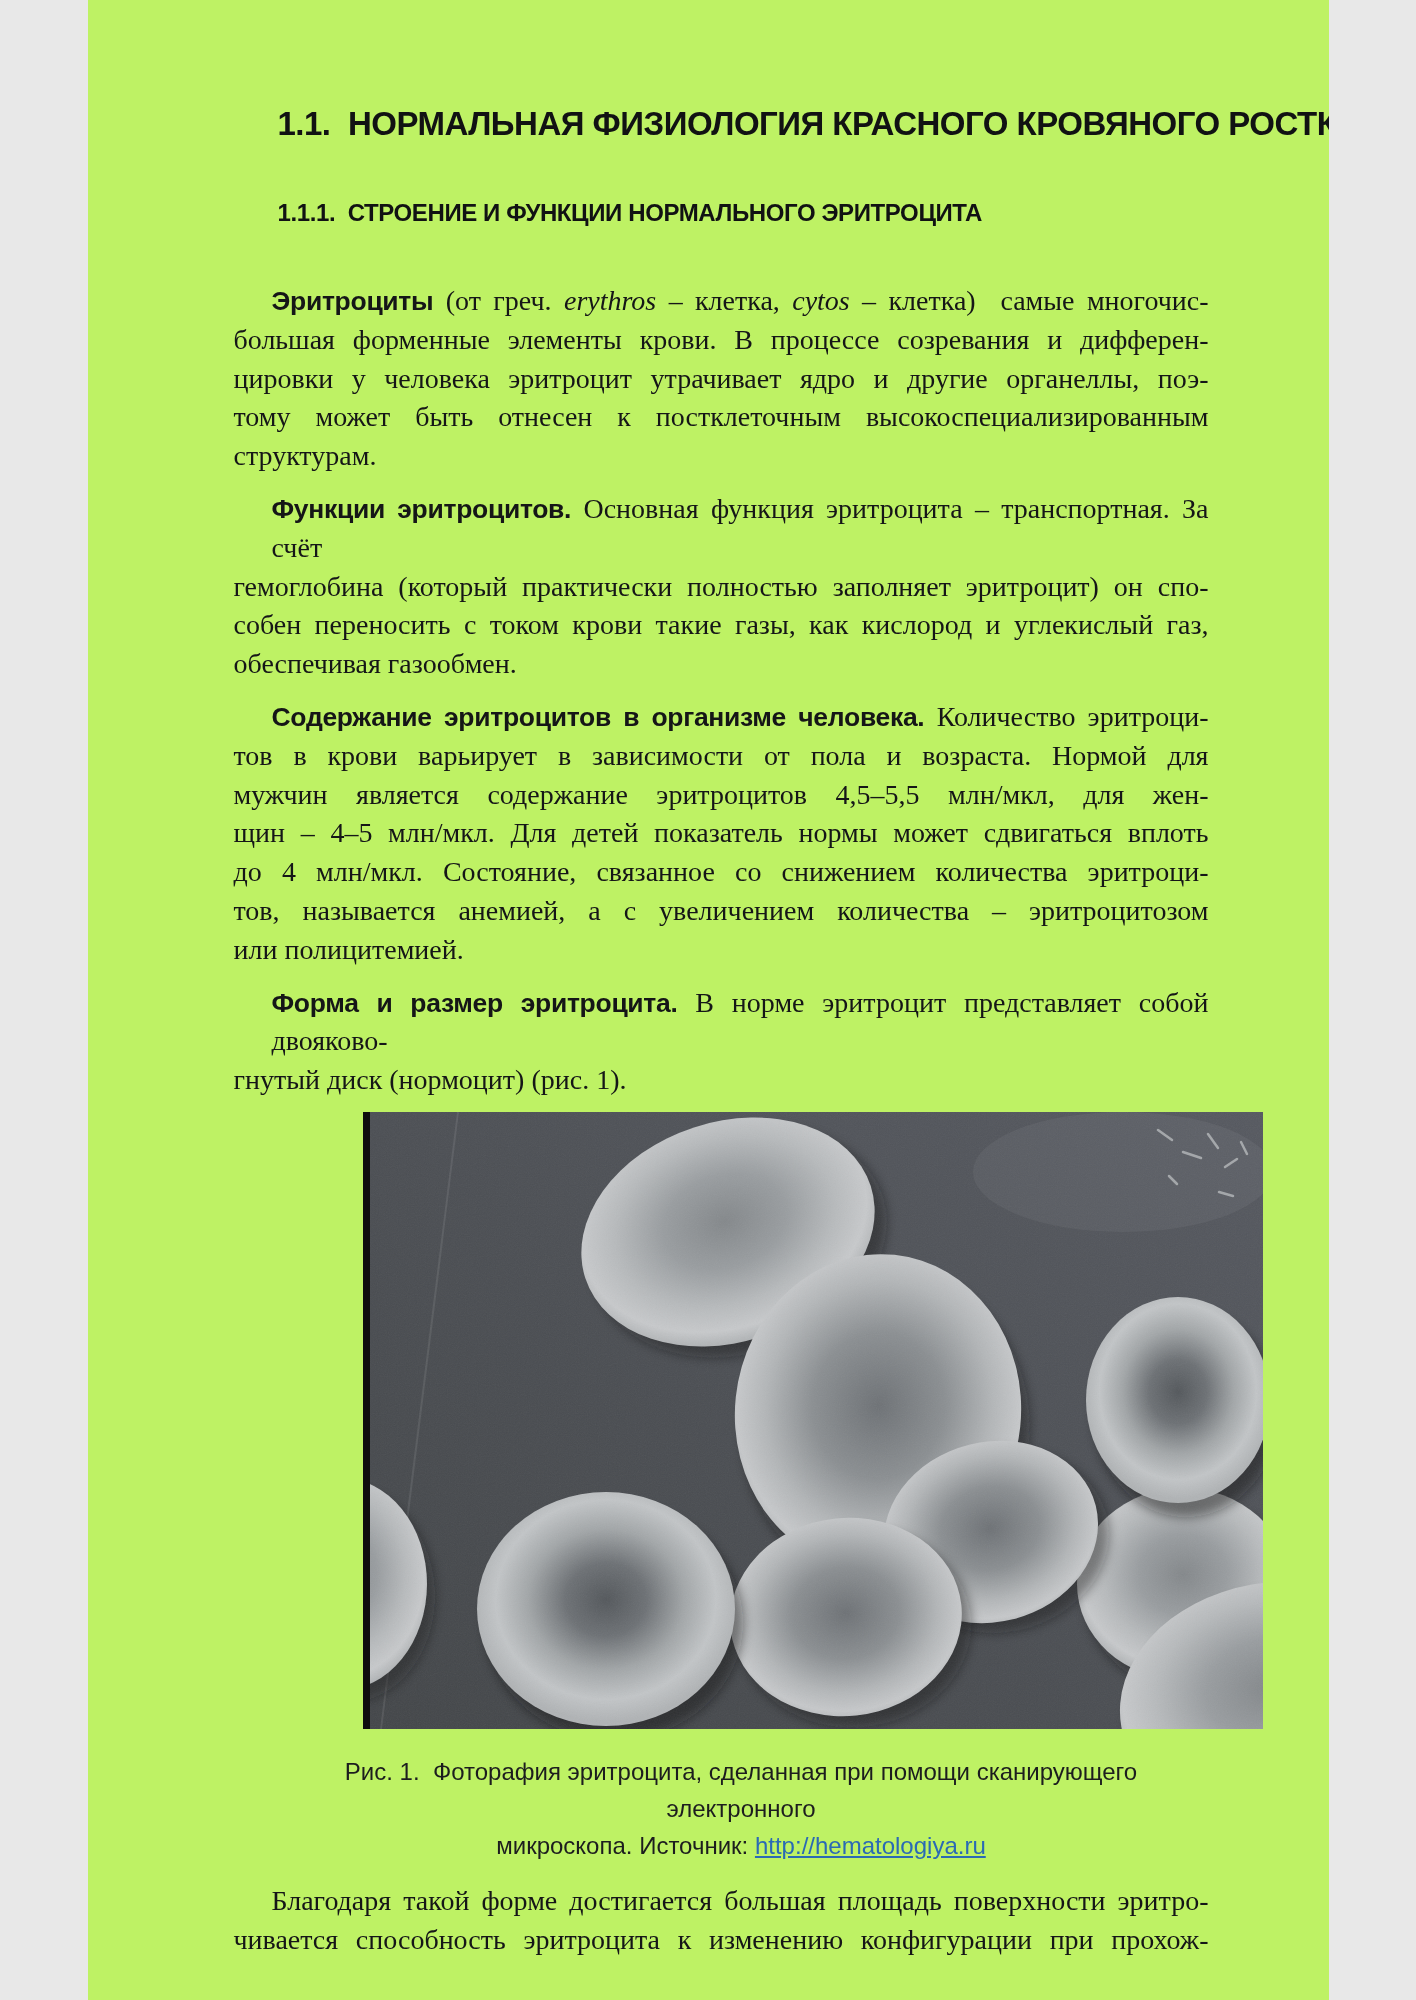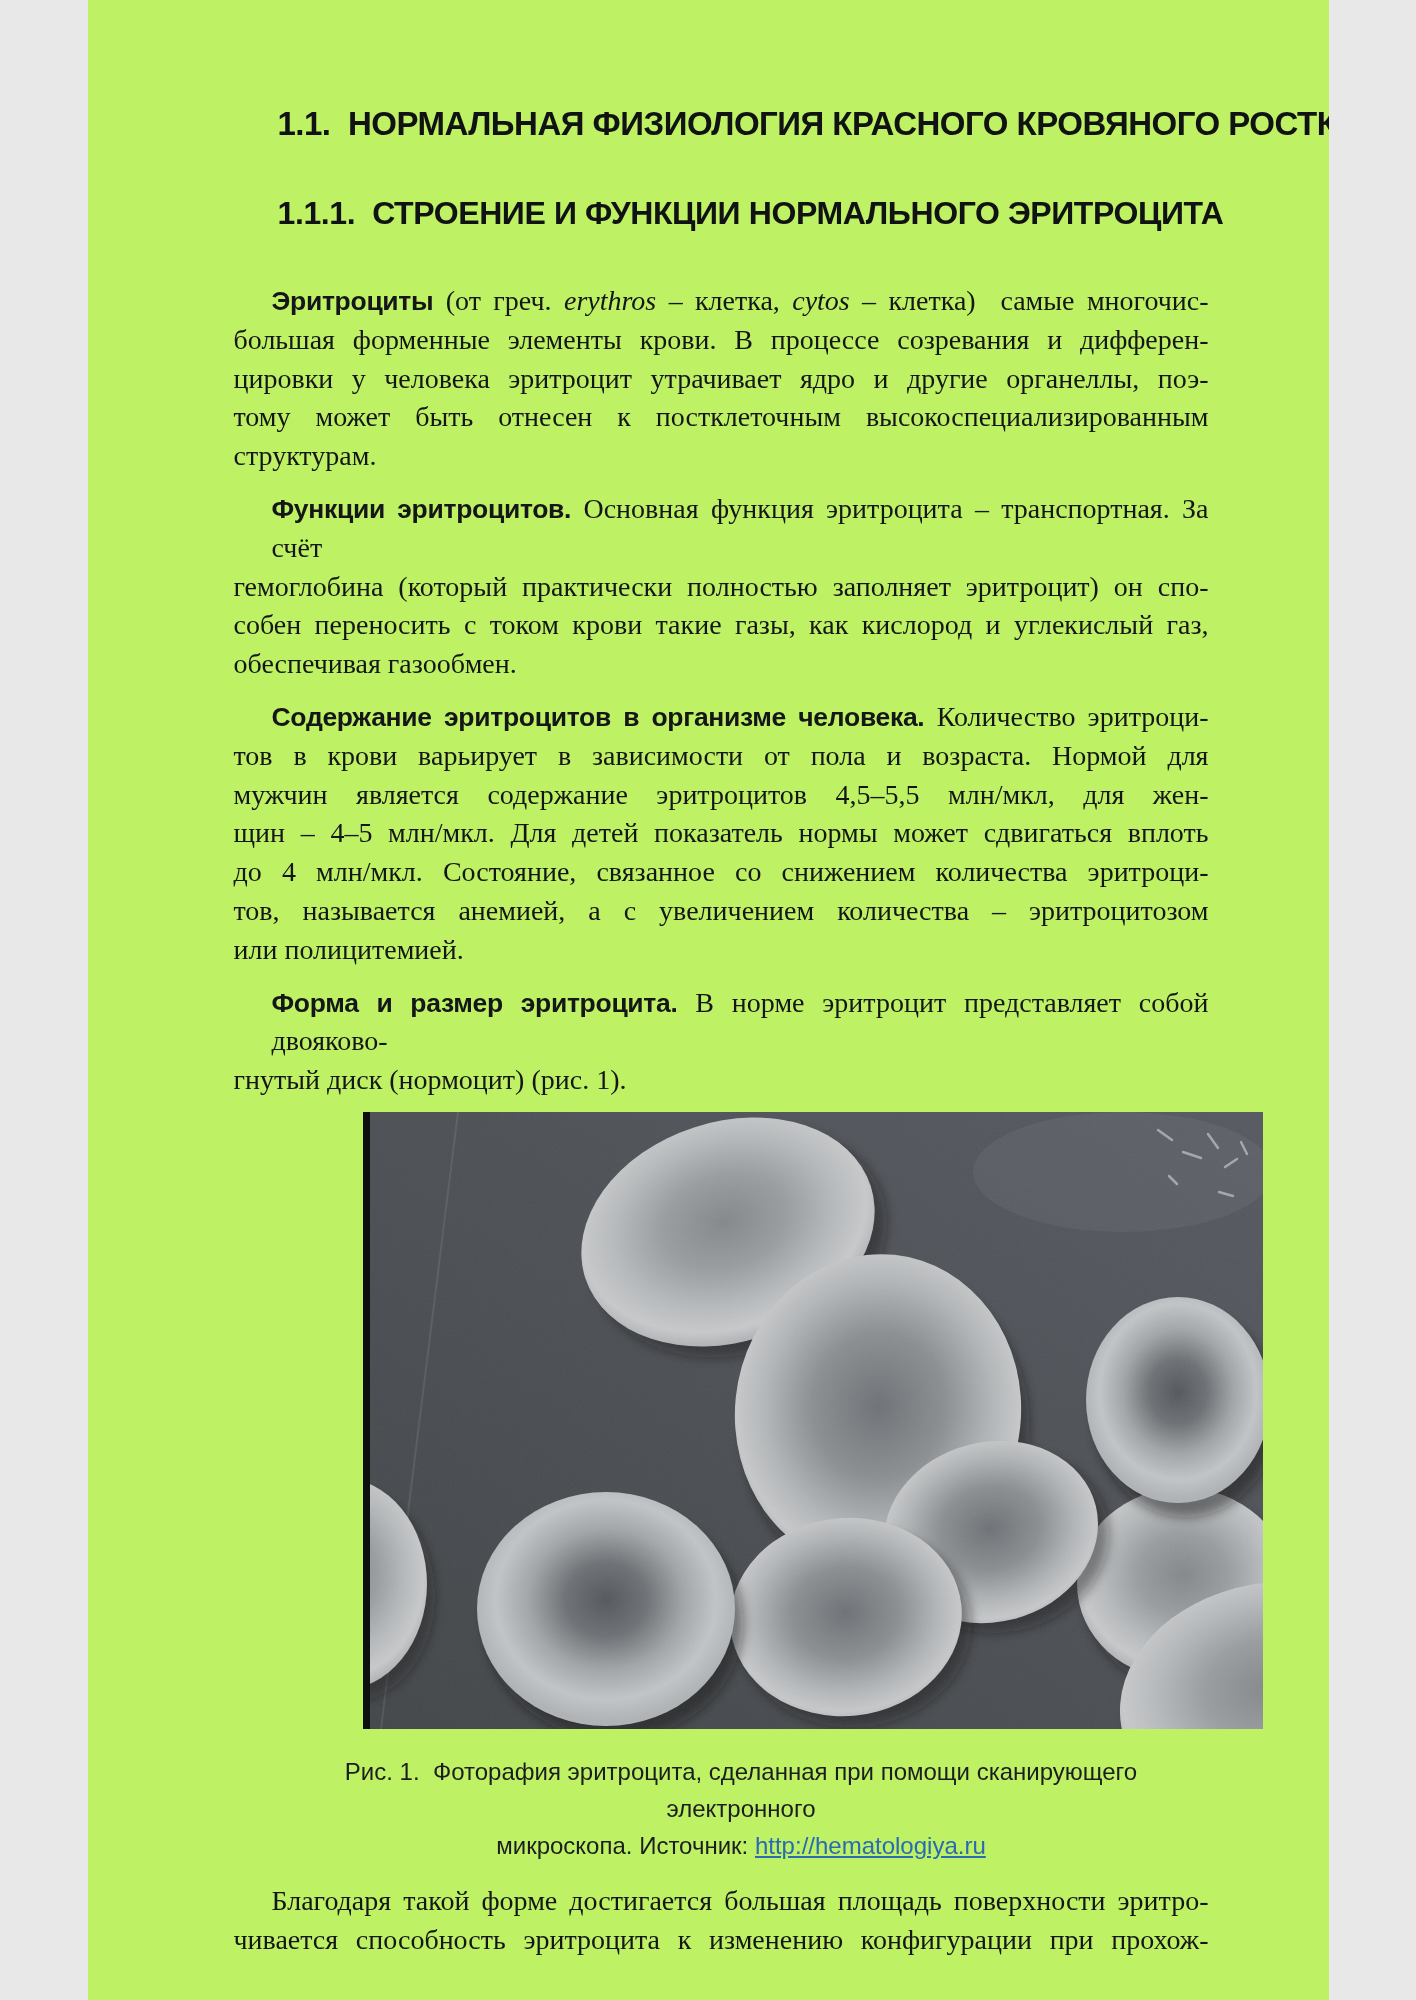--- a/index.html
+++ b/index.html
@@ -19,21 +19,21 @@
     font-weight:bold;
     font-size:33px; line-height:40px;
     letter-spacing:-0.5px;
     margin:0 0 0 44px;
     white-space:nowrap;
     color:#111213;
   }
   h2.h2 {
     font-family:"Liberation Sans", sans-serif;
     font-weight:bold;
-    font-size:32px; line-height:34px;
+    font-size:24px; line-height:34px;
     letter-spacing:-0.4px;
     margin:52px 0 0 44px;
     white-space:nowrap;
     color:#111213;
   }
   .text { margin-top:52px; font-size:28px; line-height:38.8px; }
   .text.after { margin-top:18px; }
   .para + .para { margin-top:14px; }
   .line { text-align:left; }
   .line.just { text-align:justify; text-align-last:justify; }

